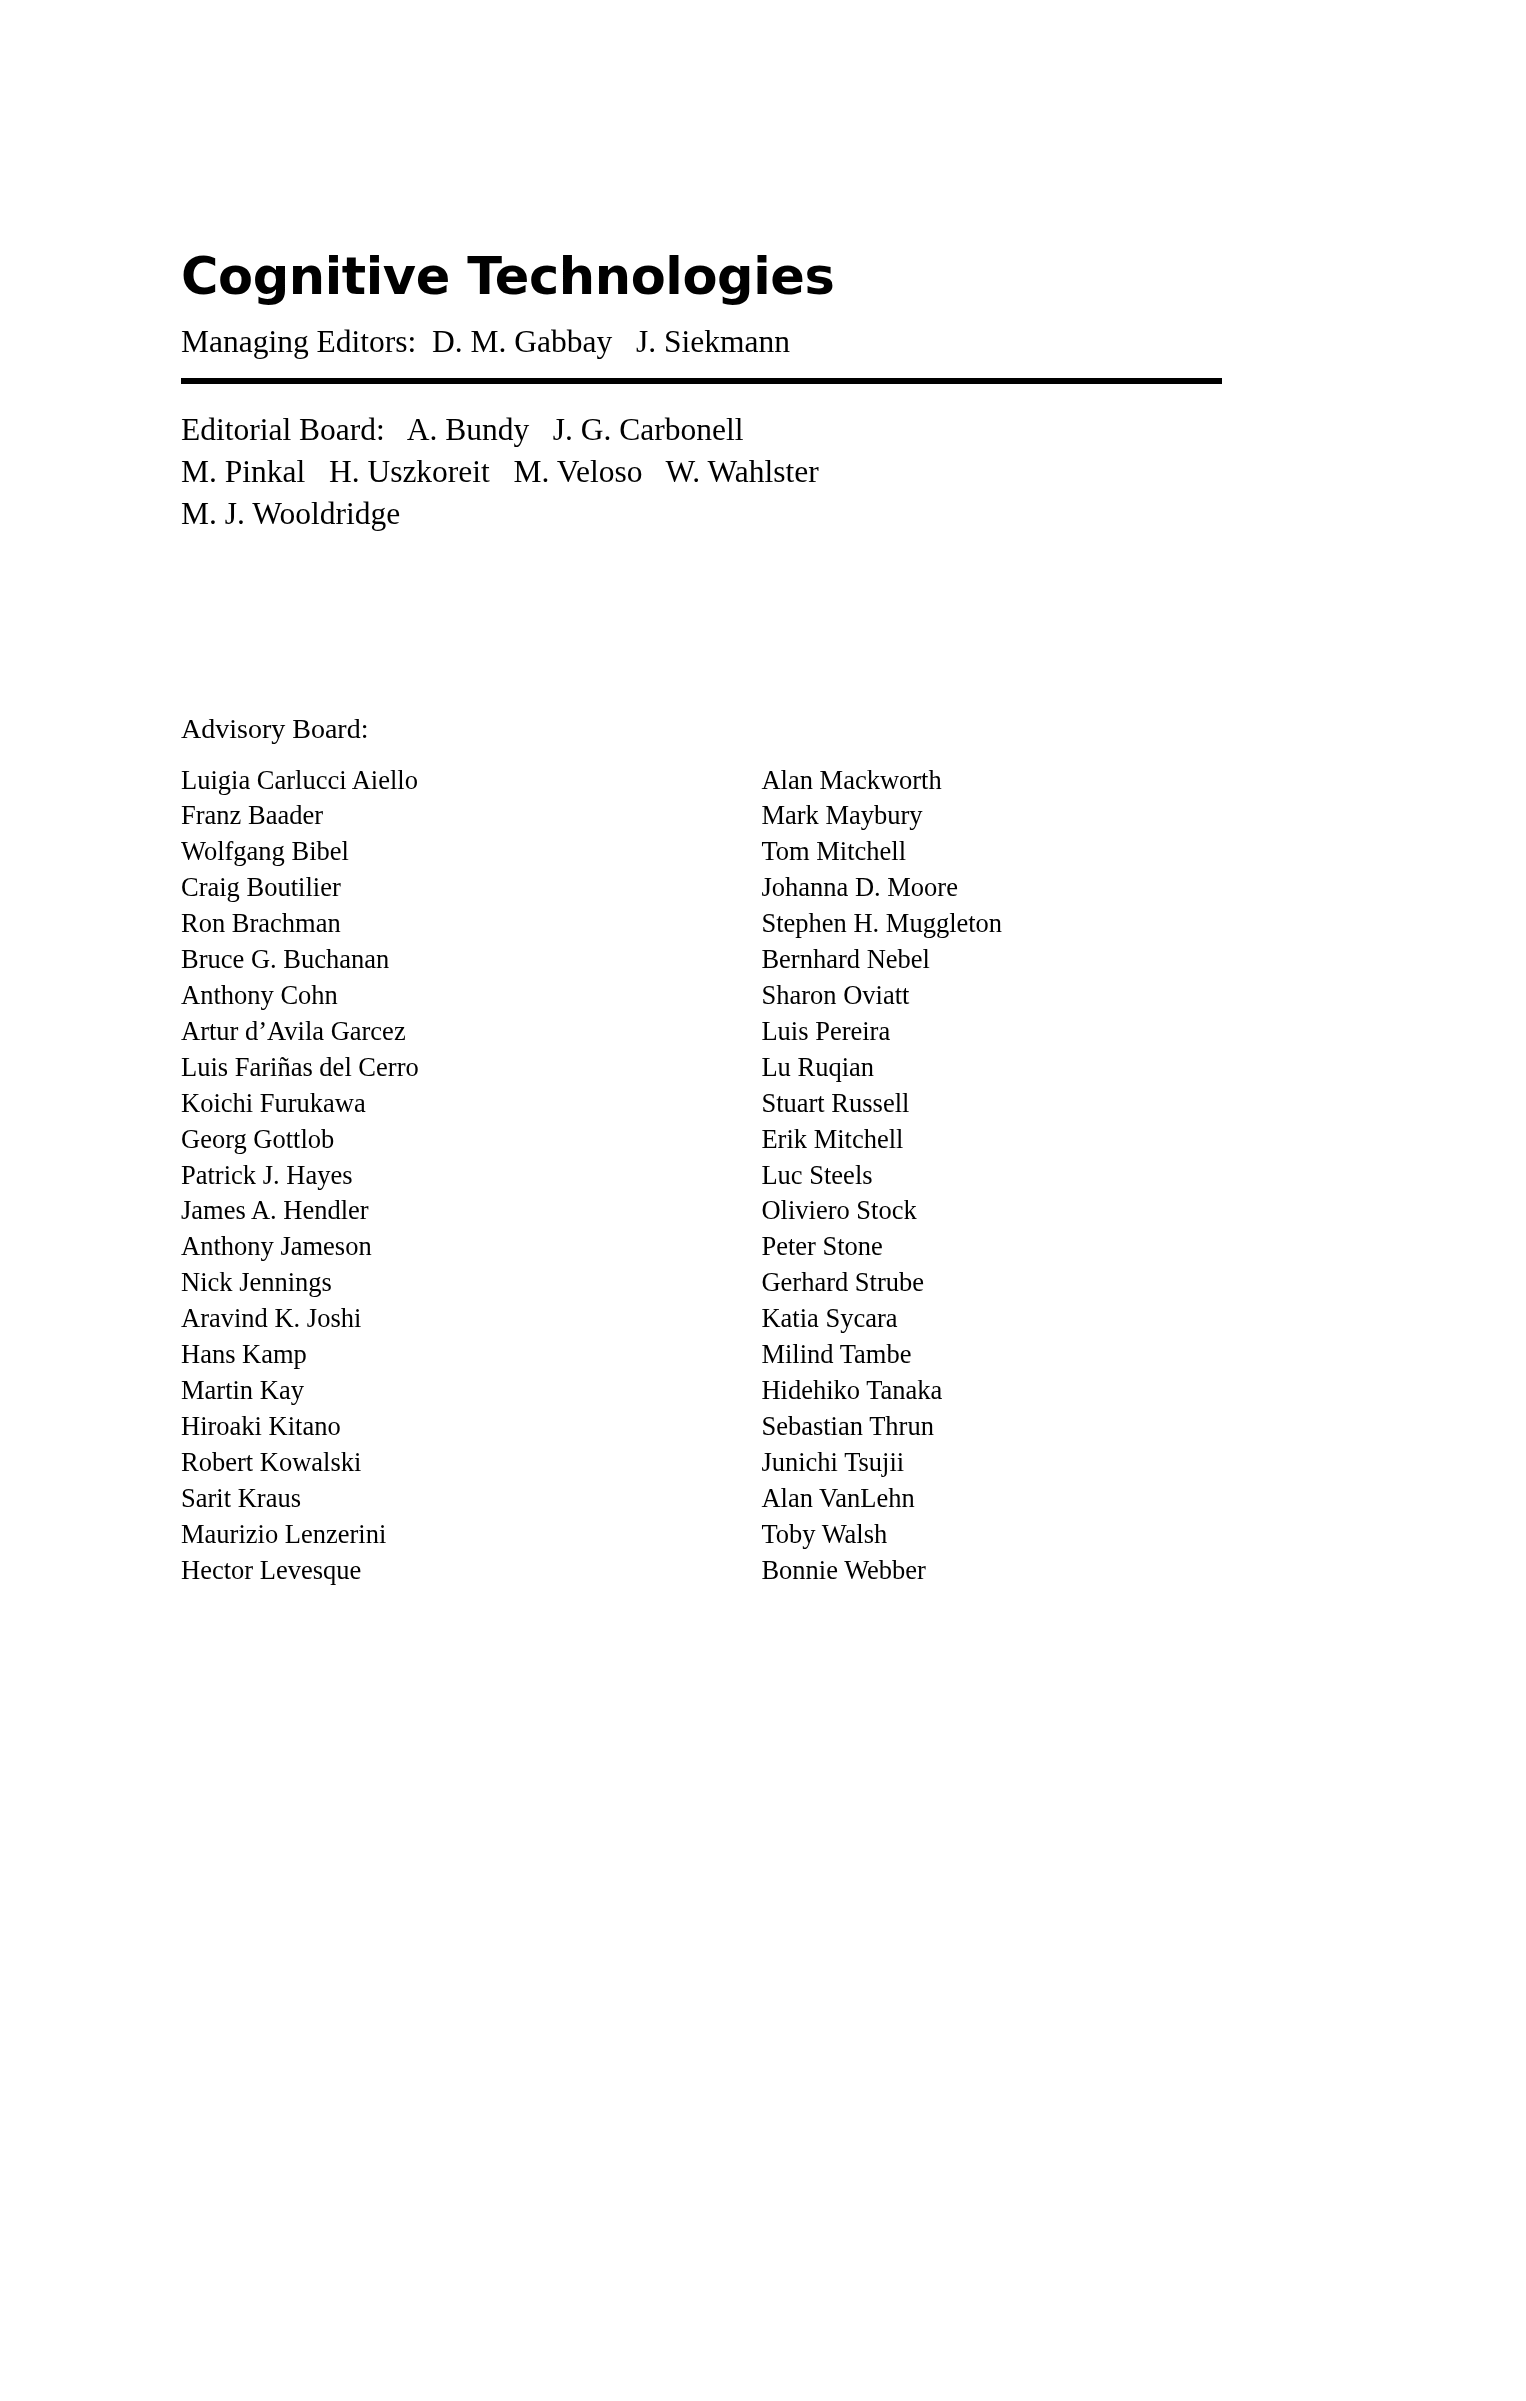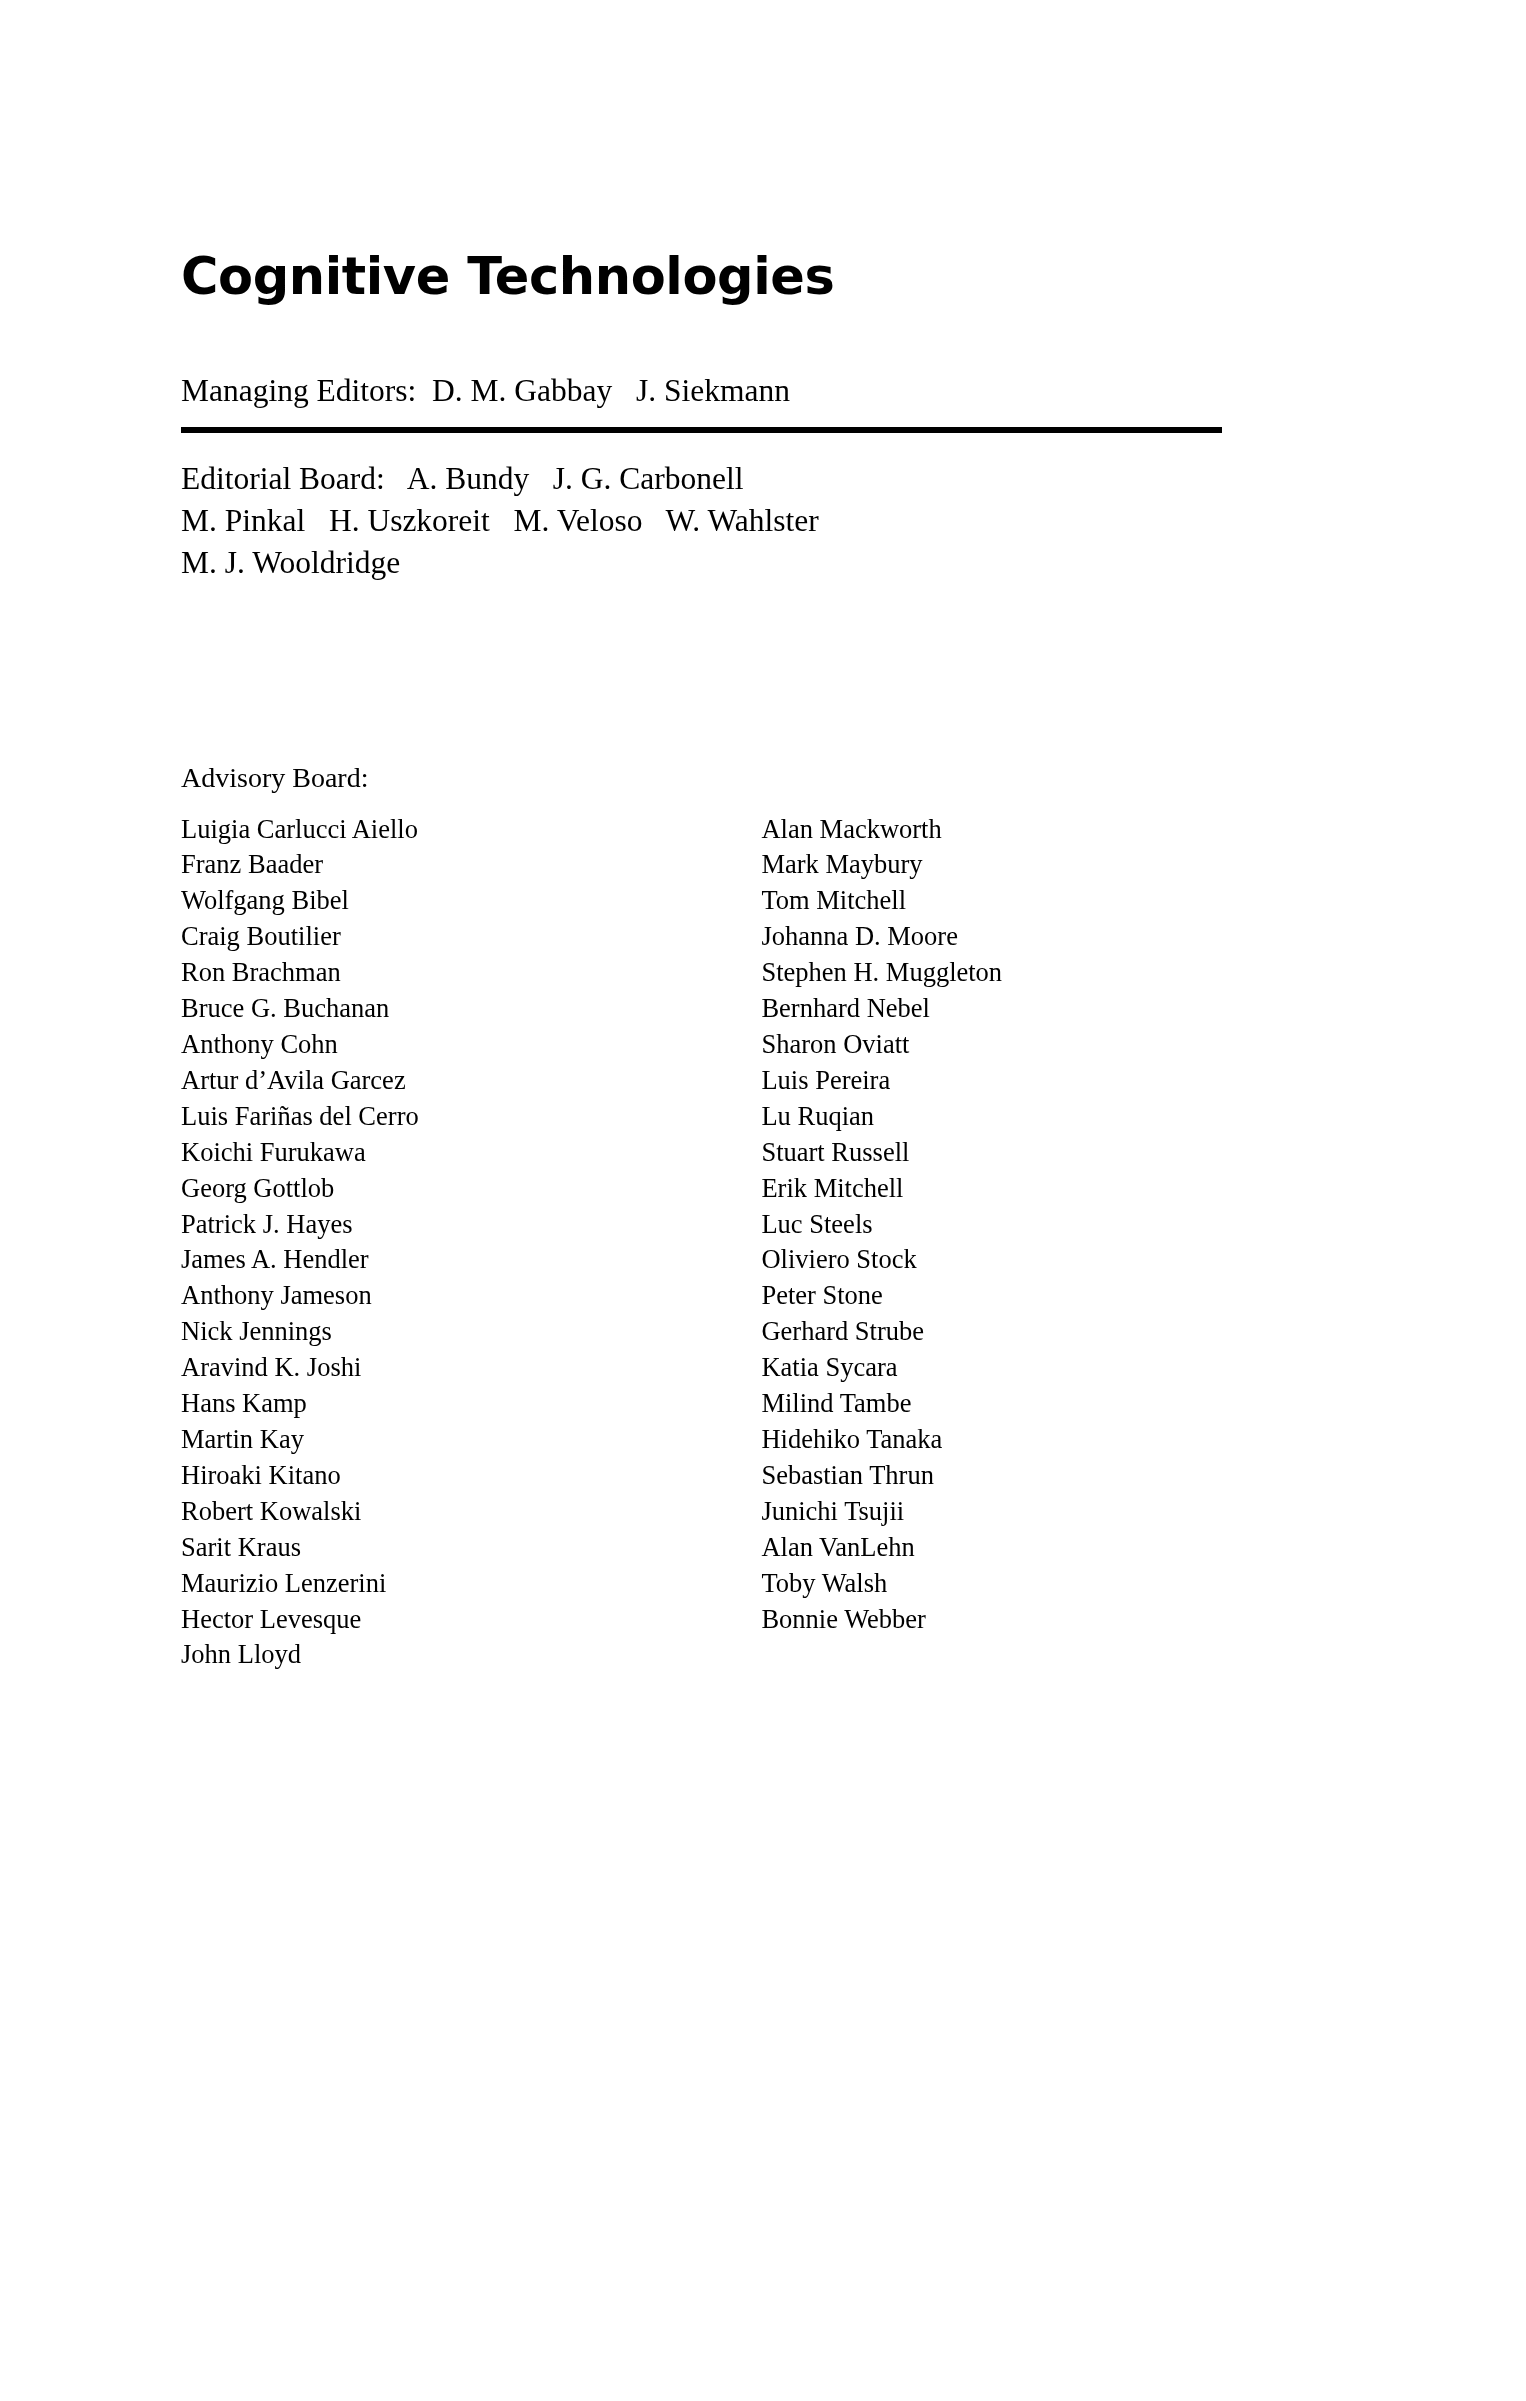--- a/index.html
+++ b/index.html
@@ -32,21 +32,21 @@
   .series-title {
     font-family: "DejaVu Sans", sans-serif;
     font-weight: bold;
     font-size: 51px;
     letter-spacing: -0.4px;
     line-height: 1.1;
     margin: 0 0 0 0;
   }
   .managing-editors {
     font-size: 31.5px;
-    margin-top: 68px;
+    margin-top: 19px;
     white-space: pre;
   }
   .rule {
     margin-top: 18px;
     width: 1041px;
     height: 5.8px;
     background: #000000;
   }
   .editorial-board {
     margin-top: 25px;
@@ -116,21 +116,20 @@
         <div class="name">Anthony Jameson</div>
         <div class="name">Nick Jennings</div>
         <div class="name">Aravind K. Joshi</div>
         <div class="name">Hans Kamp</div>
         <div class="name">Martin Kay</div>
         <div class="name">Hiroaki Kitano</div>
         <div class="name">Robert Kowalski</div>
         <div class="name">Sarit Kraus</div>
         <div class="name">Maurizio Lenzerini</div>
         <div class="name">Hector Levesque</div>
-        <div class="name">John Lloyd</div>
       </div>
 
       <div class="advisory-col right">
         <div class="name">Alan Mackworth</div>
         <div class="name">Mark Maybury</div>
         <div class="name">Tom Mitchell</div>
         <div class="name">Johanna D. Moore</div>
         <div class="name">Stephen H. Muggleton</div>
         <div class="name">Bernhard Nebel</div>
         <div class="name">Sharon Oviatt</div>

